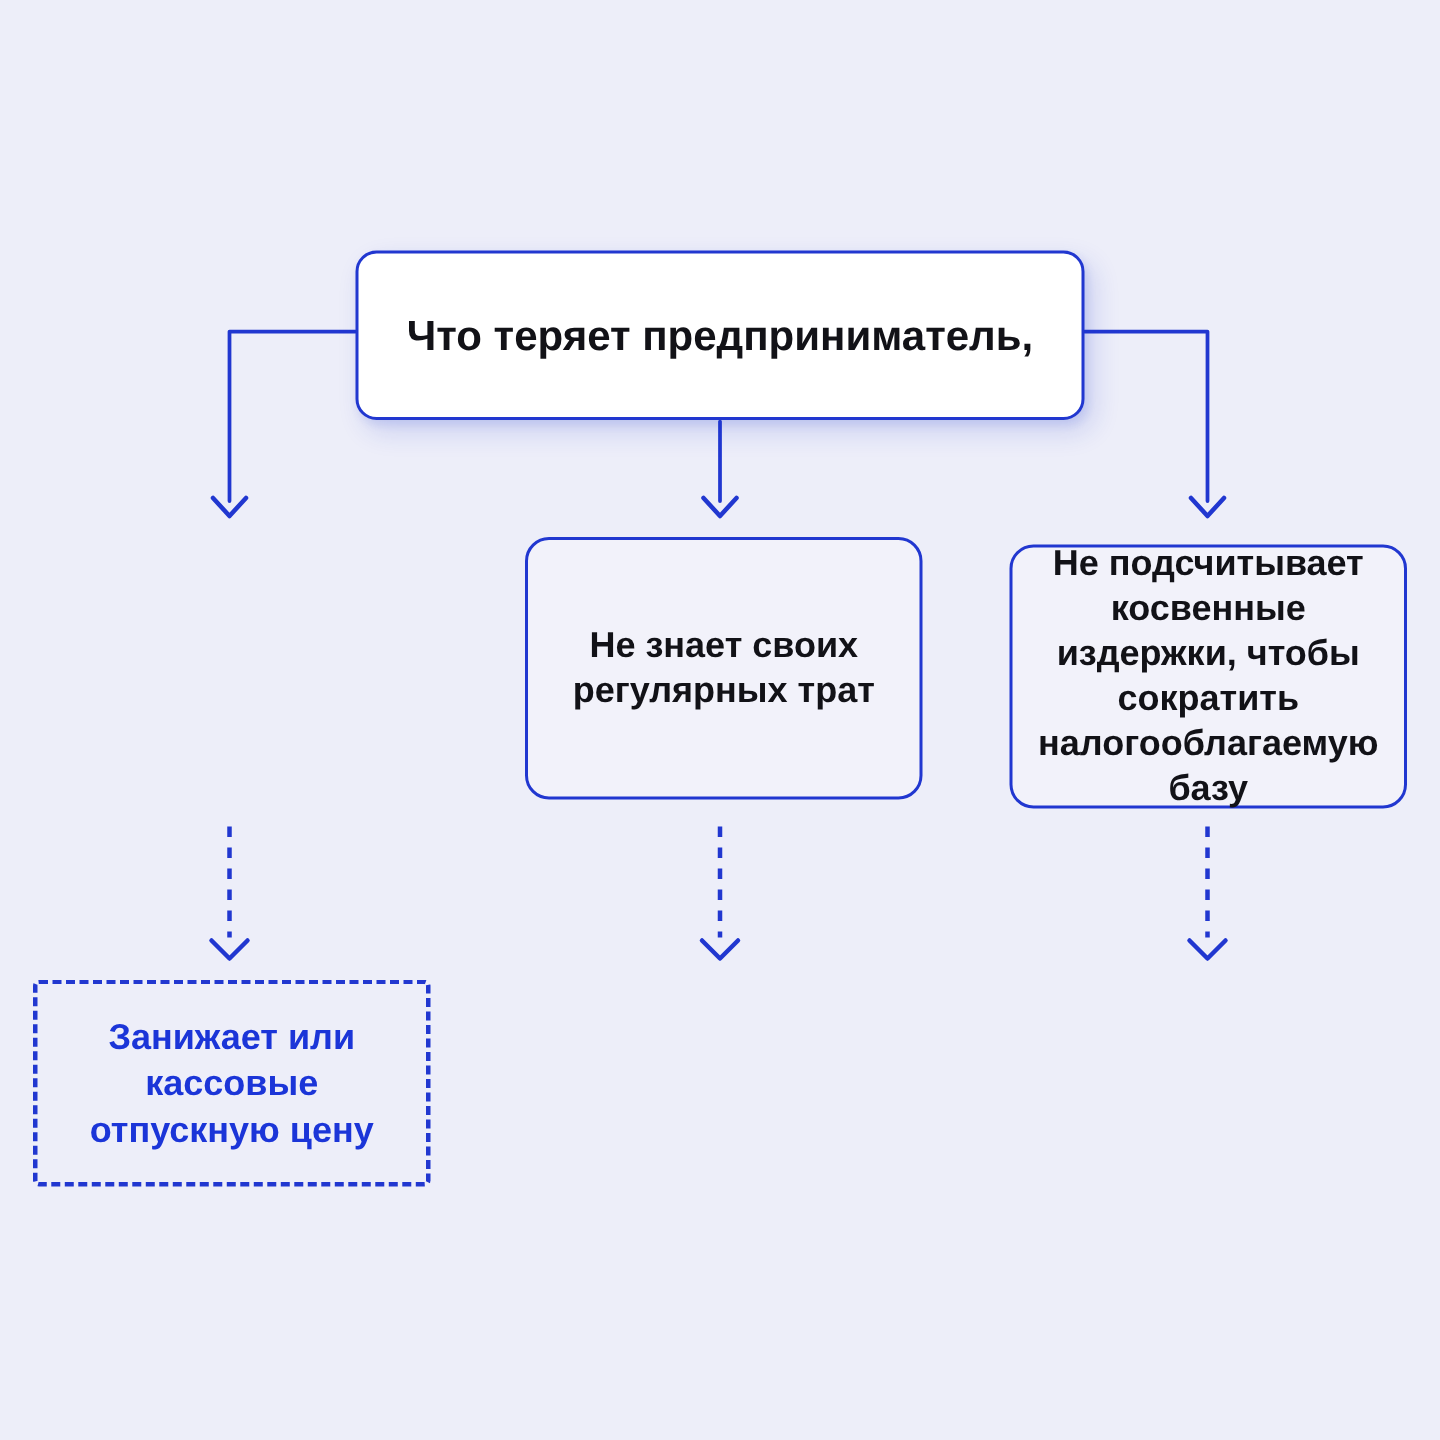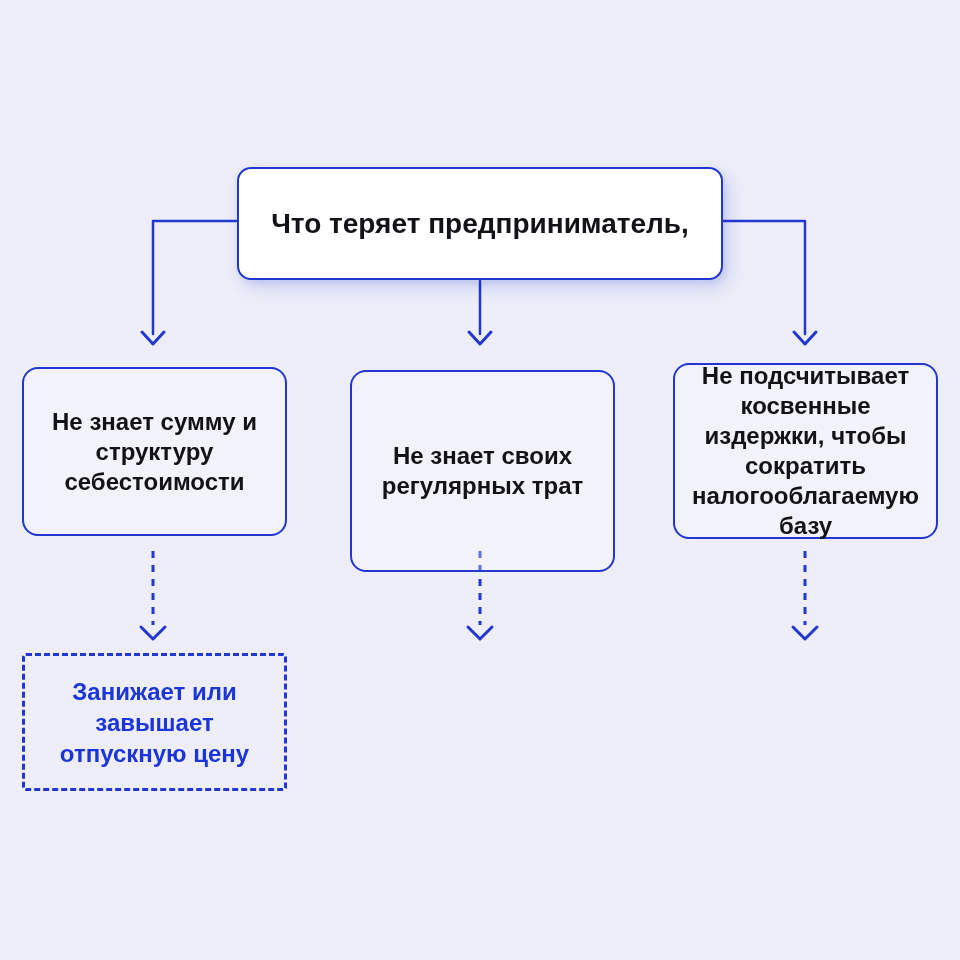--- a/index.html
+++ b/index.html
@@ -54,21 +54,21 @@
     background:rgba(255,255,255,0.28);
     border:2.5px solid var(--accent);
     border-radius:16px;
     color:var(--text);
     font-size:24px;font-weight:700;line-height:30px;
     padding:6px 10px;
     align-items:center;
   }
   .node-cause .txt{max-width:238px}
   .cause-1{left:22px;top:367px;width:265px;height:169px}
-  .cause-2{left:350px;top:370px;width:265px;height:202px}
+  .cause-2{left:350px;top:358px;width:265px;height:175px}
   .cause-3{left:673px;top:363px;width:265px;height:176px}
   .node-consequence{
     border:3px dashed var(--accent);
     border-radius:4px;
     color:var(--consequence-text);
     font-size:24px;font-weight:700;line-height:31px;
     padding:6px 10px;
   }
   .node-consequence .txt{max-width:232px}
   .cons-1{left:22px;top:653px;width:265px;height:138px}
@@ -106,27 +106,24 @@
     <g>
       <path class="dline" d="M805,551 V625"></path>
       <path class="head" d="M793,627 L805,639 L817,627"></path>
     </g>
   </svg>
 
   <div class="node node-root">
     <div>Что теряет предприниматель,</div>
   </div>
 
-  <div class="node node-cause cause-1">
-    <div class="txt">Не знает сумму и структуру себестоимости</div>
-  </div>
   <div class="node node-cause cause-2">
     <div class="txt">Не знает своих регулярных трат</div>
   </div>
   <div class="node node-cause cause-3">
     <div class="txt">Не подсчитывает косвенные издержки, чтобы сократить налогооблагаемую базу</div>
   </div>
 
   <div class="node node-consequence cons-1">
-    <div class="txt">Занижает или завышает отпускную цену</div>
+    <div class="txt">Занижает или кассовые отпускную цену</div>
   </div>
 
 </div>
 
 </body></html>

